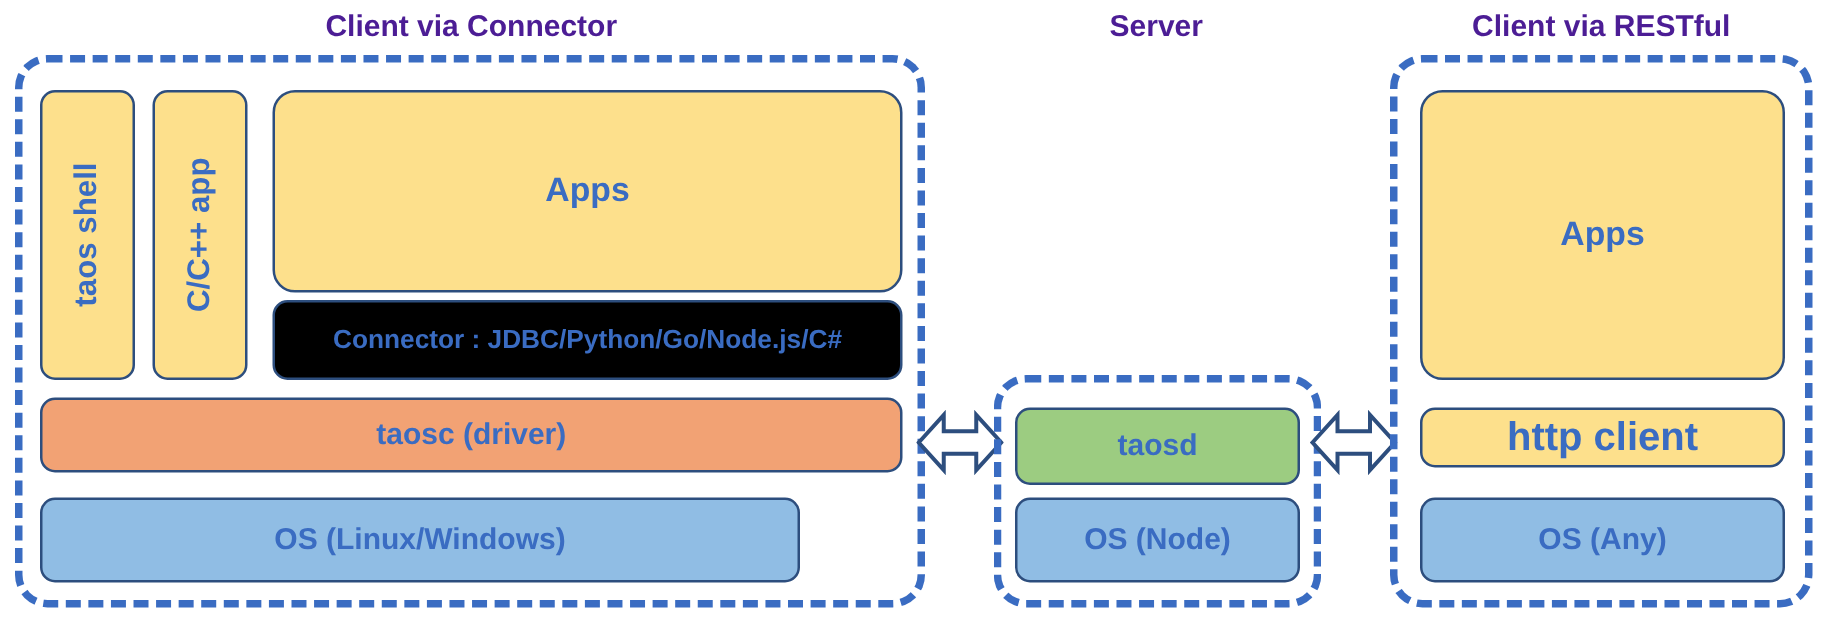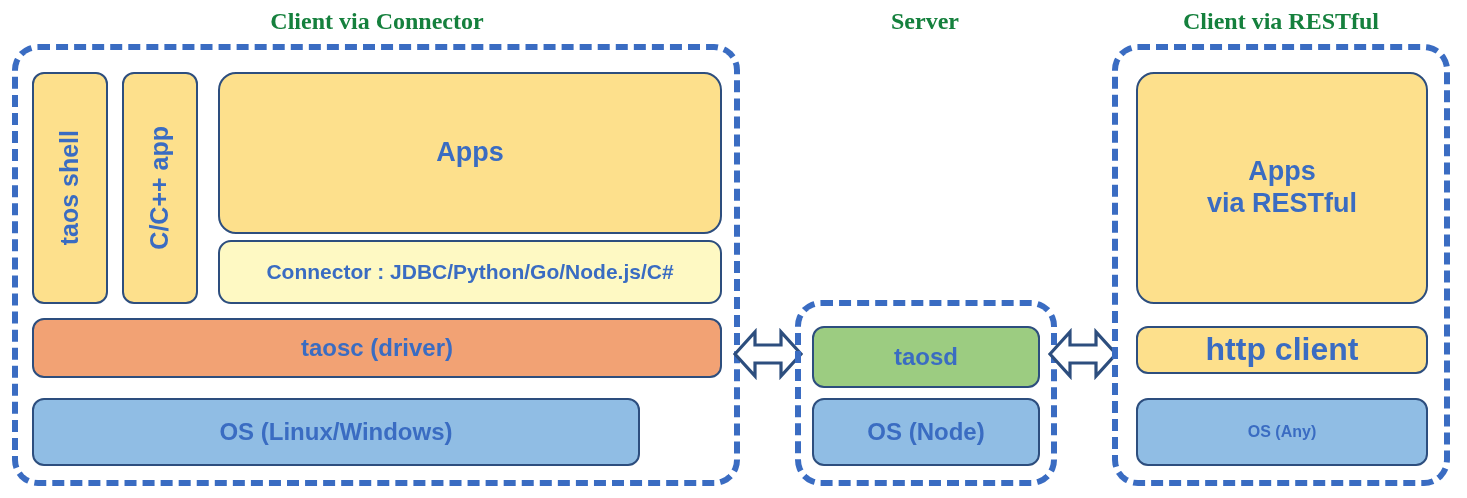--- a/index.html
+++ b/index.html
@@ -15,24 +15,24 @@
     position: relative;
     width: 1467px;
     height: 498px;
     background: #ffffff;
     overflow: hidden;
   }
 
   
   .section-title {
     position: absolute;
-    font-family: Liberation Serif, serif;
+    font-family: Liberation Sans, sans-serif;
     font-weight: bold;
     font-size: 24px;
-    color: #15803d;
+    color: #4c1d95;
     text-align: center;
     white-space: nowrap;
     letter-spacing: 0px;
   }
 
   
   .dashed-group {
     position: absolute;
     box-sizing: border-box;
     border: 6px dashed #3a6cc2;
@@ -54,21 +54,21 @@
     font-weight: bold;
     color: #3a6cc2;
     line-height: 1.18;
   }
   .box.lg-round { border-radius: 18px; }
 
   .fill-yellow { background: #fde08c; }
   .fill-orange { background: #f2a274; }
   .fill-blue   { background: #90bde4; }
   .fill-green  { background: #9ccc81; }
-  .fill-gray   { background: #fef9c3; border-radius: 13px; }
+  .fill-gray   { background: #000000; }
 
   .vert-text {
     writing-mode: vertical-rl;
     transform: rotate(180deg);
     white-space: nowrap;
   }
 
   
   .arrow-wrap {
     position: absolute;
@@ -131,24 +131,23 @@
   <div class="arrow-wrap" style="left:1048px; top:325px;">
     <svg width="70" height="58" viewBox="0 0 70 58">
       <polygon points="2,29 22,7 22,20 48,20 48,7 68,29 48,51 48,38 22,38 22,51" fill="#ffffff" stroke="#2d4e7e" stroke-width="3.2" stroke-linejoin="miter"></polygon>
     </svg>
   </div>
 
   <div class="dashed-group" style="left:1112px; top:44px; width:338px; height:442px;"></div>
 
   <div class="box fill-yellow lg-round" style="left:1136px; top:72px; width:292px; height:232px; font-size:27px; flex-direction:column;">
     <span>Apps</span>
-    <span>via RESTful</span>
   </div>
 
   <div class="box fill-yellow" style="left:1136px; top:326px; width:292px; height:48px; font-size:32px;">
     <span>http client</span>
   </div>
 
-  <div class="box fill-blue" style="left:1136px; top:398px; width:292px; height:68px; font-size:16px;">
+  <div class="box fill-blue" style="left:1136px; top:398px; width:292px; height:68px; font-size:24px;">
     <span>OS (Any)</span>
   </div>
 
 </div>
 
 </body></html>

